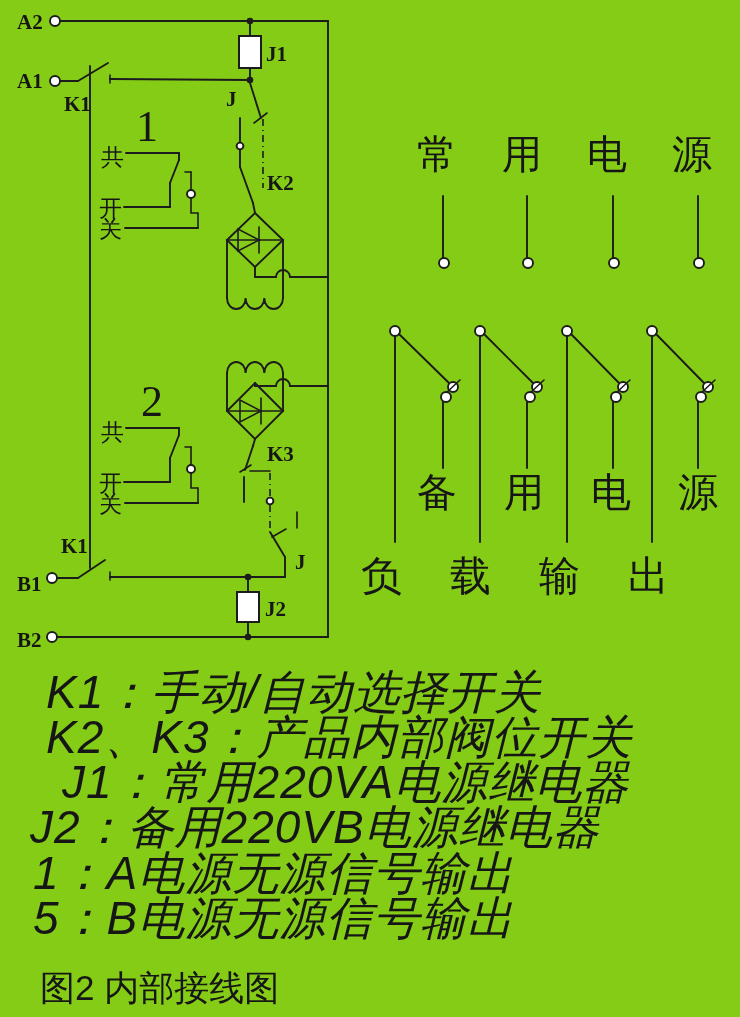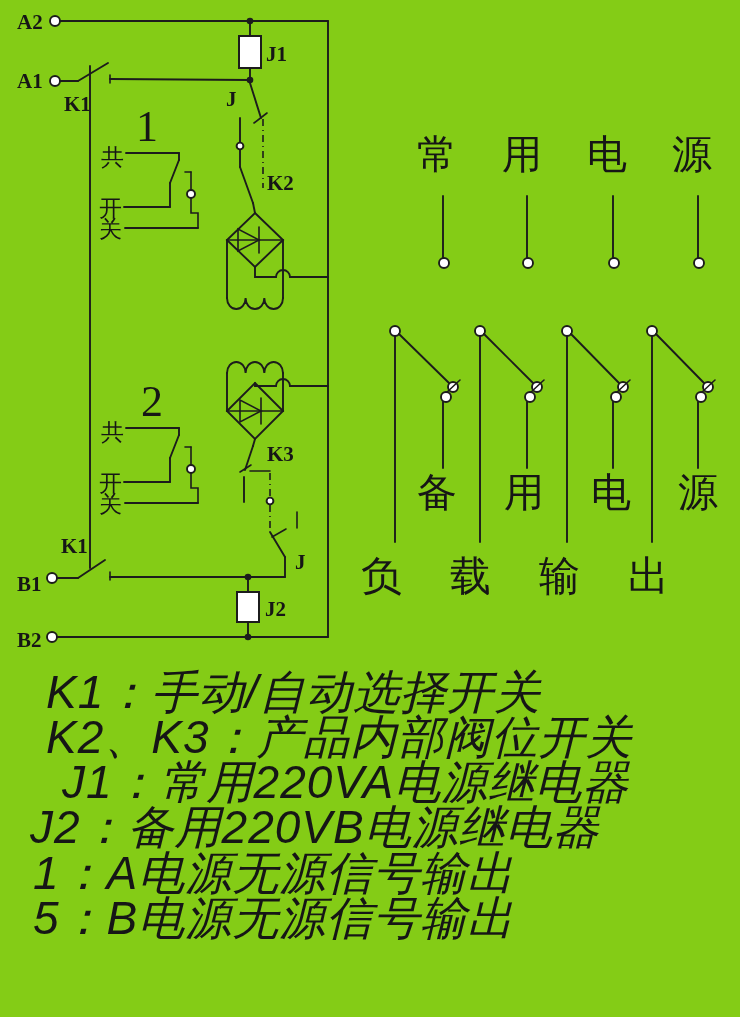--- a/index.html
+++ b/index.html
@@ -225,14 +225,15 @@
 
 <div id="legend">
   <div class="legend-line" style="left:46px;top:662px;">K1：手动/自动选择开关</div>
   <div class="legend-line" style="left:46px;top:707px;text-align:center;">K2、K3：产品内部阀位开关</div>
   <div class="legend-line" style="left:62px;top:752px;">J1：常用220VA电源继电器</div>
   <div class="legend-line" style="left:30px;top:797px;">J2：备用220VB电源继电器</div>
   <div class="legend-line" style="left:33px;top:843px;">1：A电源无源信号输出</div>
   <div class="legend-line" style="left:33px;top:888px;">5：B电源无源信号输出</div>
 </div>
 
+<div id="caption">图2 内部接线图</div>
 
 </div>
 
 </body></html>

